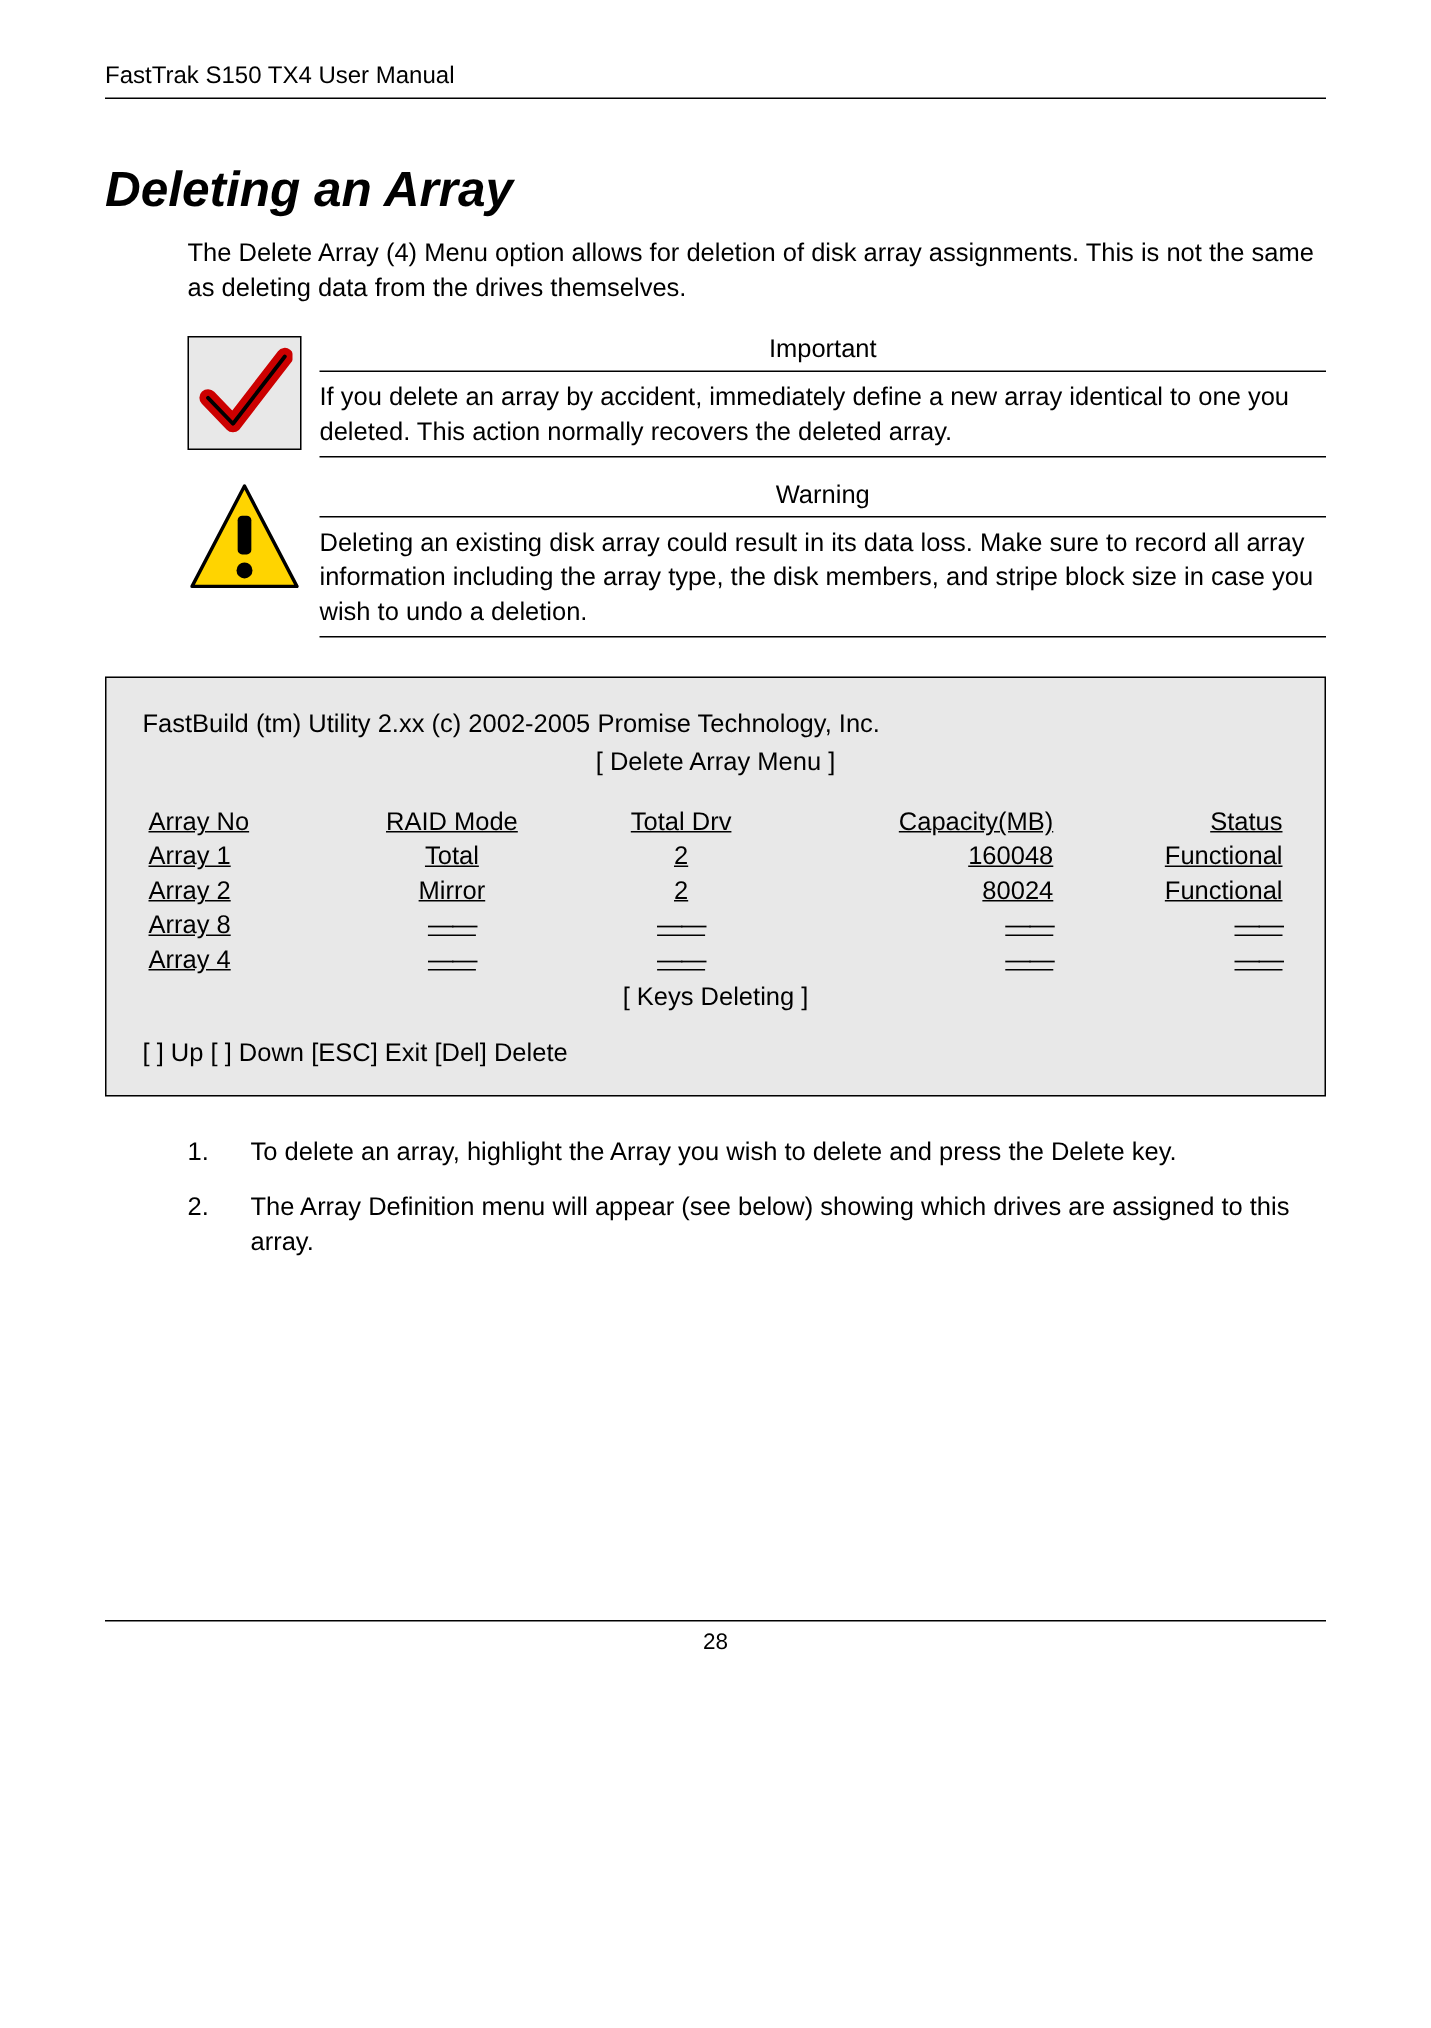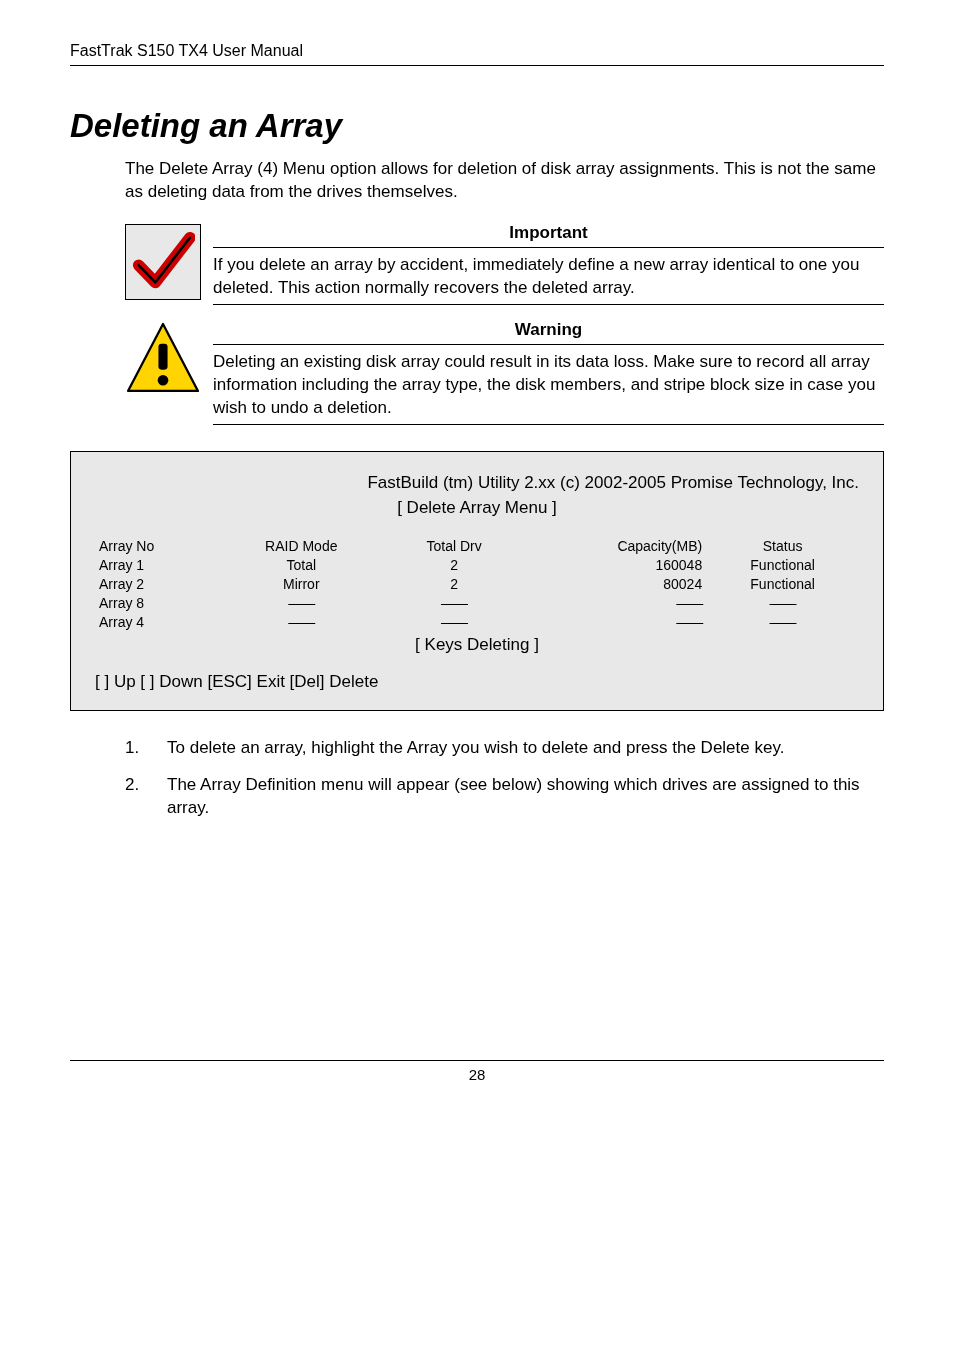--- a/index.html
+++ b/index.html
@@ -49,49 +49,50 @@
     display: flex;
     align-items: center;
     justify-content: center;
     margin-top: 2px;
   }
   .callout-body {
     flex: 1;
   }
   .callout-title {
     text-align: center;
-    font-weight: bold;
+    font-weight: normal;
     border-bottom: 1.5px solid #000;
     padding-bottom: 2px;
     margin-bottom: 6px;
   }
   .callout-text {
     padding-bottom: 4px;
     border-bottom: 1.5px solid #000;
   }
   .terminal-box {
     border: 1.5px solid #000;
     margin-top: 26px;
     padding: 20px 24px 16px 24px;
     background: #e8e8e8;
     font-size: 17px;
   }
-  .terminal-title { text-align: right; margin-bottom: 2px; }
+  .terminal-title { text-align: left; margin-bottom: 2px; }
   .terminal-subtitle { text-align: center; margin-bottom: 18px; }
   .term-table {
     width: 100%;
     border-collapse: collapse;
-    font-size: 14px;
+    font-size: 17px;
+    text-decoration: underline;
   }
   .term-table td { padding: 0 4px; vertical-align: top; white-space: nowrap; }
   .c-arr { width: 16%; text-align: left; padding-left: 10px;}
   .c-mode { width: 22%; text-align: center; }
   .c-drv { width: 18%; text-align: center; }
   .c-cap { width: 24%; text-align: right; }
-  .c-stat { width: 20%; text-align: center; padding-right:10px;}
+  .c-stat { width: 20%; text-align: right; padding-right:10px;}
   .keys-available { text-align: center; margin-top: 2px; margin-bottom: 14px; }
   .keyline { padding-left: 0px; }
   ol.steps {
     margin-left: 55px;
     margin-top: 26px;
     list-style: none;
     counter-reset: step;
   }
   ol.steps li {
     counter-increment: step;

